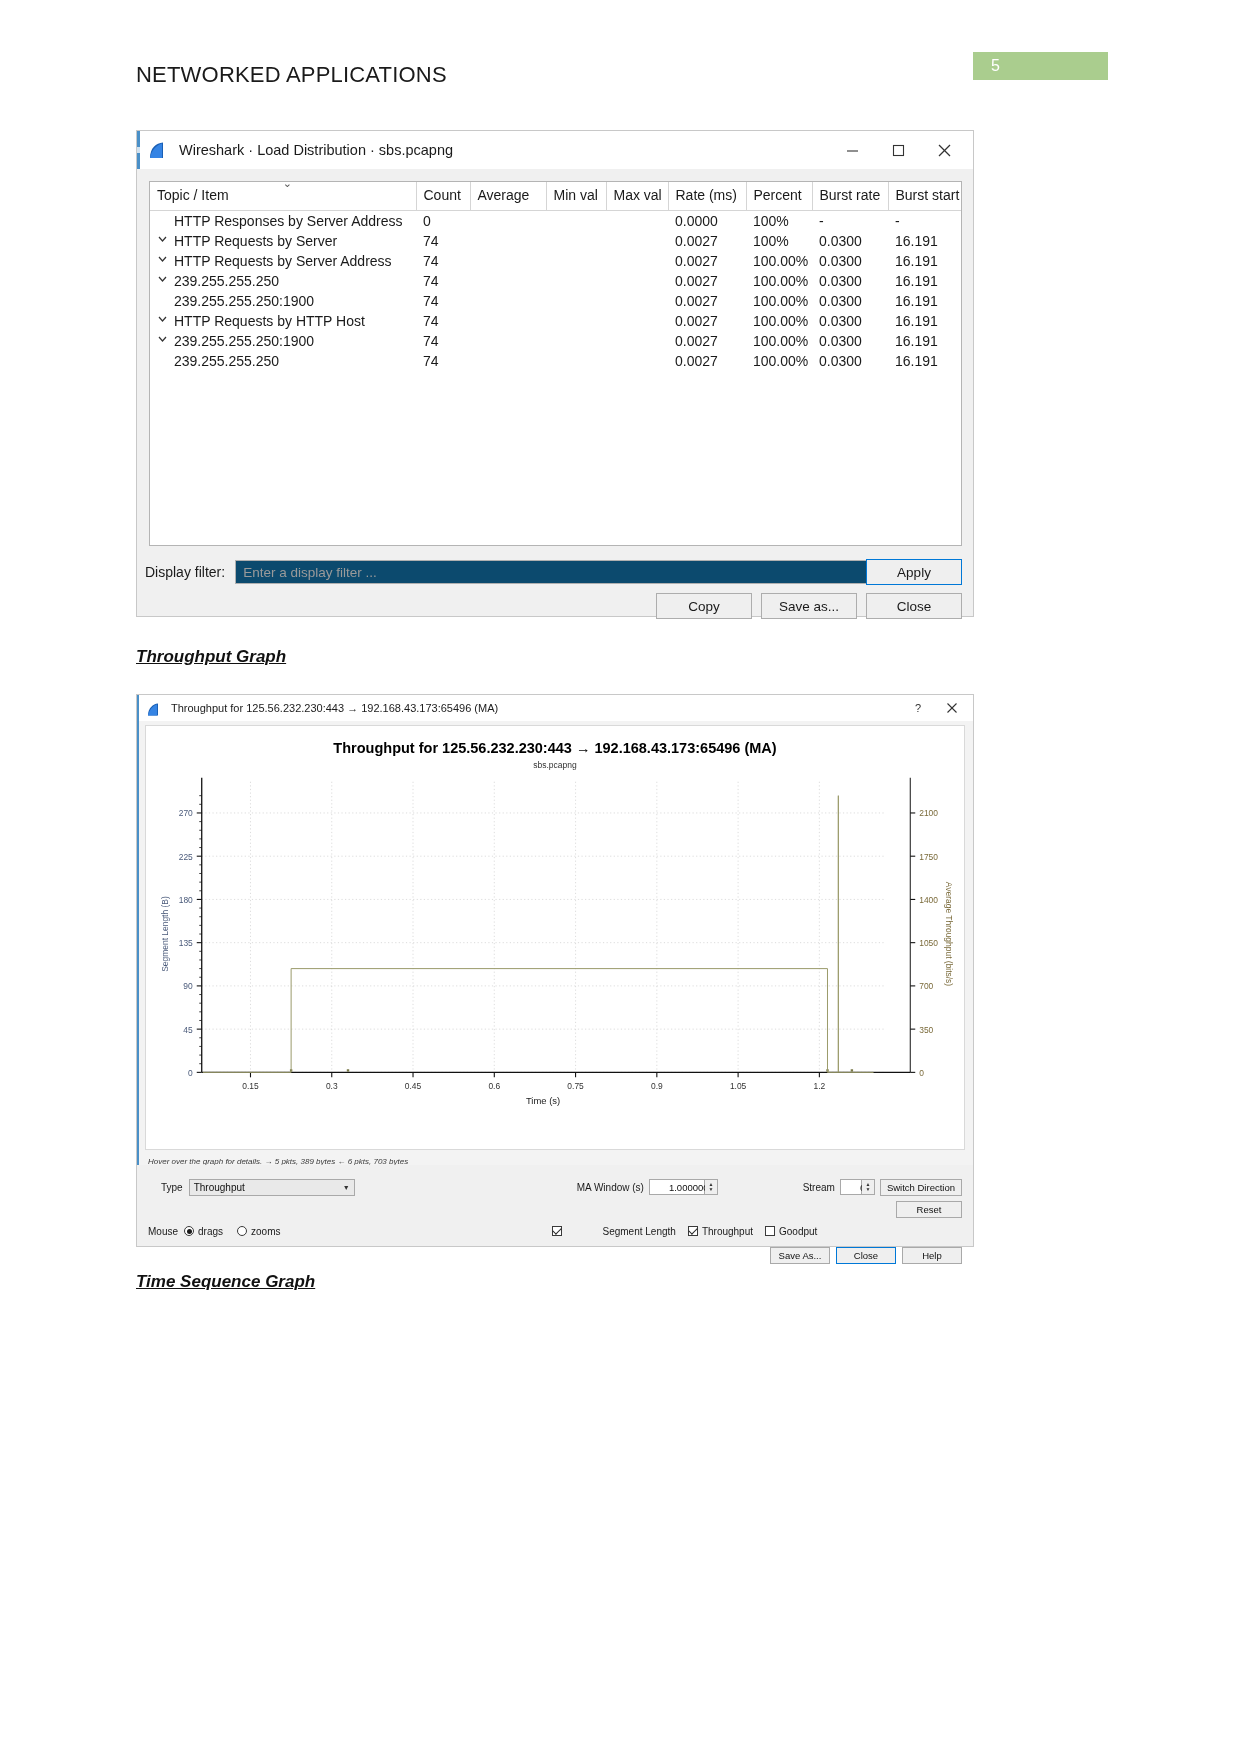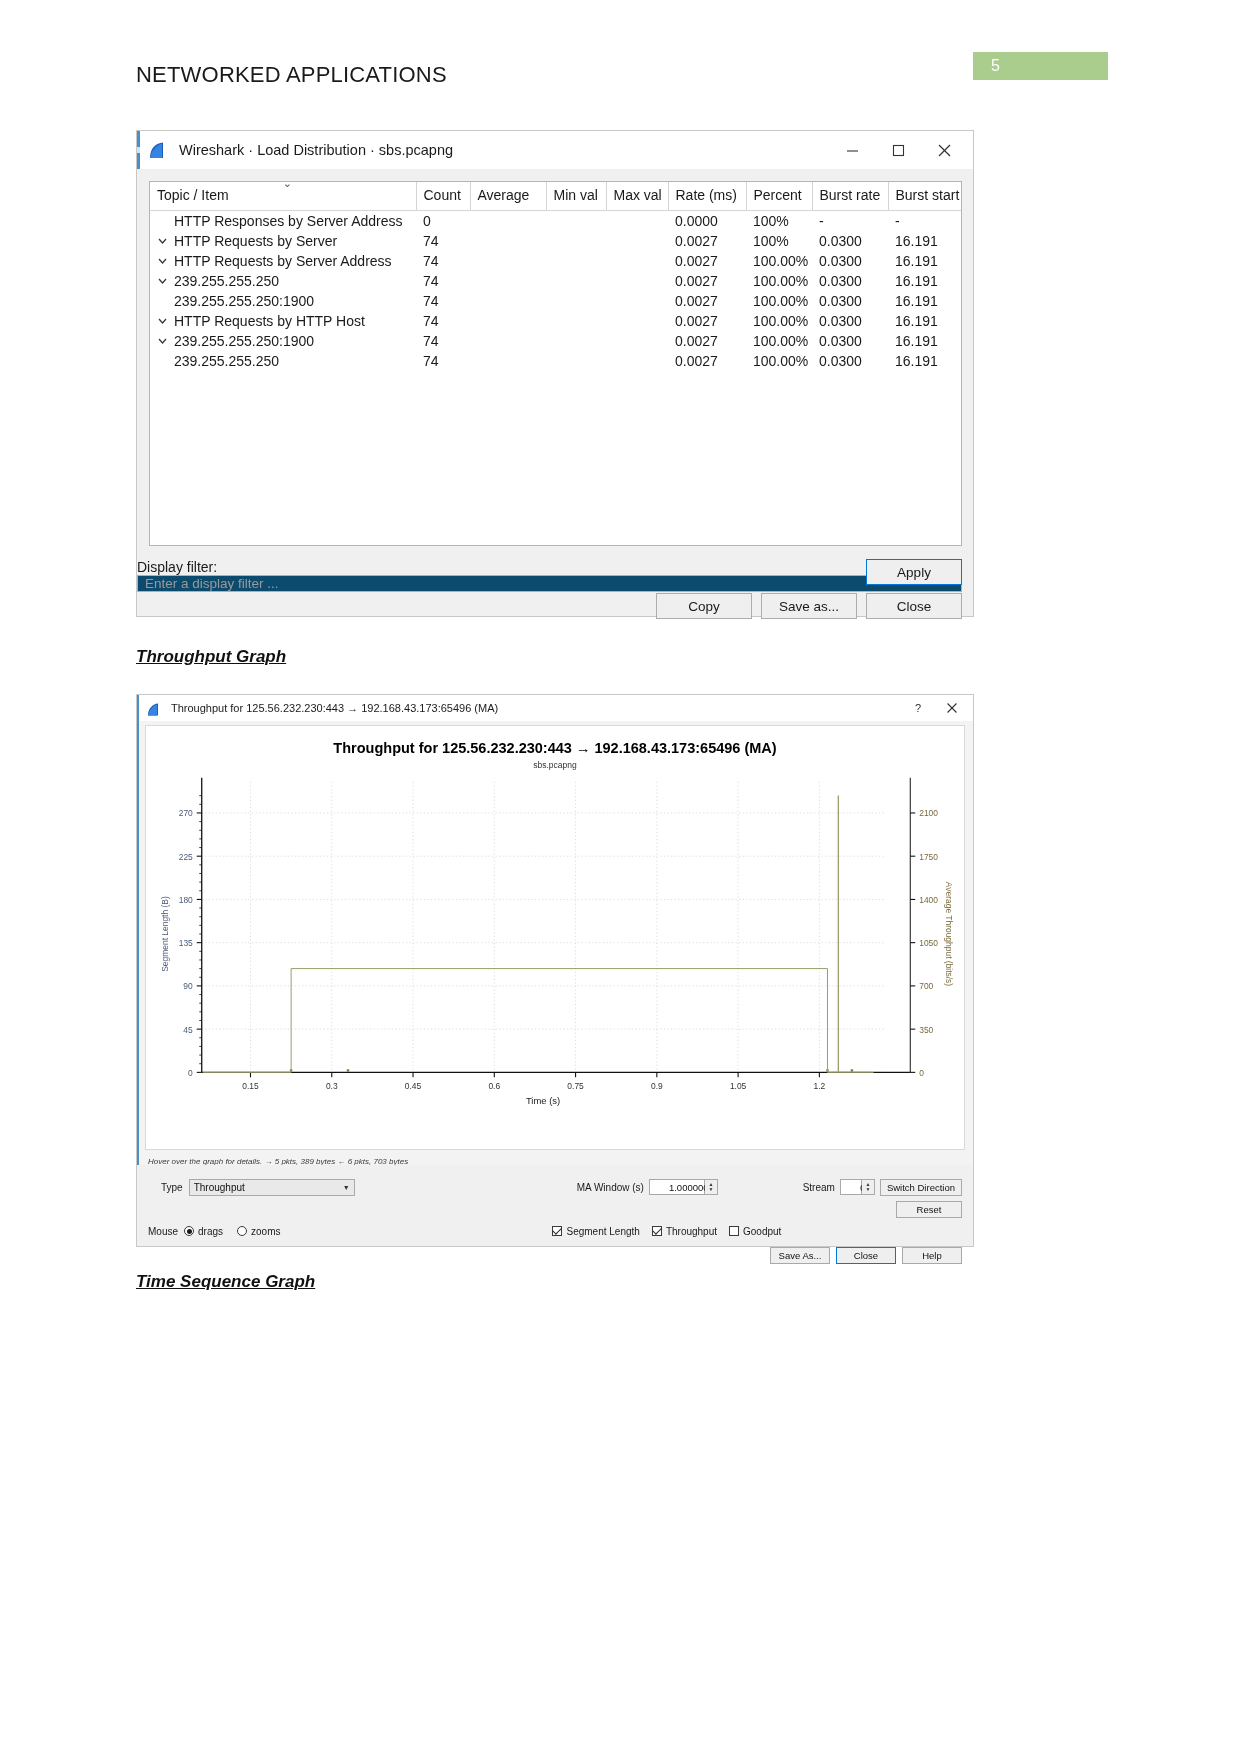--- a/index.html
+++ b/index.html
@@ -36,27 +36,27 @@
   }
   table.ld{border-collapse:collapse;width:100%;font-size:14px;color:#1a1a1a;table-layout:fixed;}
   table.ld thead th{
     font-weight:normal;text-align:left;padding:5px 7px 7px 7px;
     border-right:1px solid #d5d5d5;border-bottom:1px solid #d5d5d5;
     background:#ffffff;position:relative;white-space:nowrap;
   }
   table.ld thead th:last-child{border-right:none;}
   table.ld tbody td{padding:2px 7px;border:none;white-space:nowrap;vertical-align:top;}
   .sortmark{position:absolute;left:50%;top:-5px;font-size:11px;color:#555;}
-  .tree-cell{display:flex;align-items:center;}
+  .tree-cell{display:flex;align-items:flex-start;}
   .twisty{width:13px;height:13px;margin-right:4px;flex:0 0 auto;display:inline-block;}
   .twisty svg{display:block;}
   .ind0{padding-left:2px}.ind1{padding-left:24px}.ind2{padding-left:46px}
   .ind3{padding-left:68px}
   
-  .ld-filterrow{position:absolute;left:0;top:390px;right:11px;height:26px;display:flex;flex-direction:column;}
+  .ld-filterrow{position:absolute;left:8px;top:390px;right:11px;height:26px;display:flex;align-items:center;}
   .ld-filterlabel{font-size:14px;color:#1a1a1a;margin-right:10px;white-space:nowrap;}
   .ld-filterinput{
     flex:1 1 auto;height:24px;background:#0c4a6e;border:1px solid #b0b0b0;box-sizing:border-box;
     font-size:13.5px;color:#9a9a9a;padding:0 7px;display:flex;align-items:center;
   }
   .btn{
     height:26px;min-width:96px;background:#efefef;border:1px solid #adadad;box-sizing:border-box;
     font-size:13.5px;color:#1a1a1a;display:flex;align-items:center;justify-content:center;
   }
   .btn.primary{border:1px solid #0078d7;background:#efefef;}
@@ -500,21 +500,21 @@
       <span class="lbl" style="margin-right:6px;">Mouse</span>
       <span style="display:flex;align-items:center;margin-right:14px;">
         <span class="radio on"></span>
         <span class="lbl">drags</span>
       </span>
       <span style="display:flex;align-items:center;">
         <span class="radio"></span>
         <span class="lbl">zooms</span>
       </span>
 
-      <span style="display:flex;align-items:center;margin-left:272px;">
+      <span style="display:flex;align-items:center;margin-left:272px;gap:36px;">
         <span class="cbx on"></span>
         <span class="lbl">Segment Length</span>
       </span>
       <span style="display:flex;align-items:center;margin-left:12px;">
         <span class="cbx on"></span>
         <span class="lbl">Throughput</span>
       </span>
       <span style="display:flex;align-items:center;margin-left:12px;">
         <span class="cbx"></span>
         <span class="lbl">Goodput</span>

